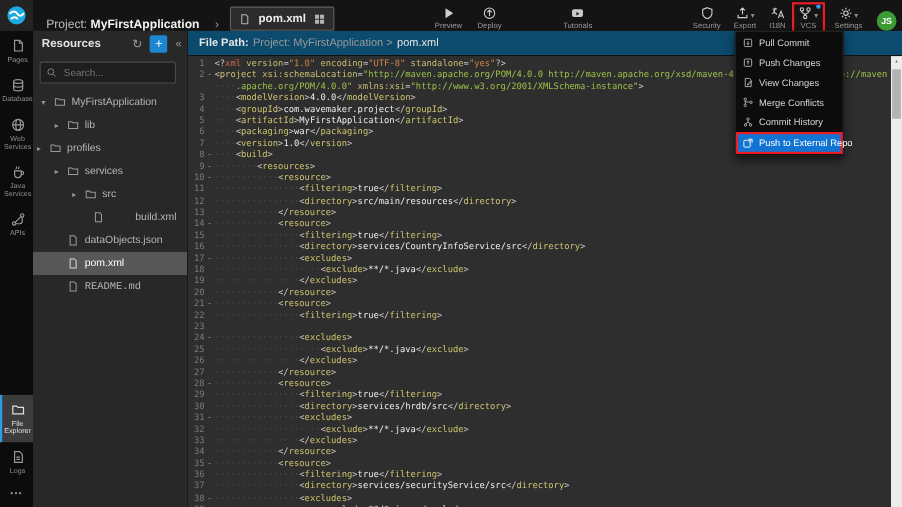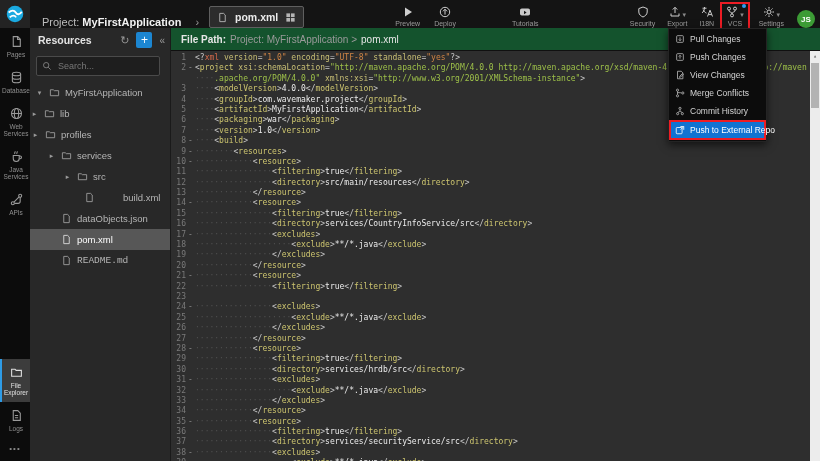--- a/index.html
+++ b/index.html
@@ -65,21 +65,21 @@
   .searchbox input::placeholder{color:#777;}
   .tree{display:flex;flex-direction:column;}
   .trow{height:21px;display:flex;align-items:center;gap:5px;color:#b5b5b5;font-size:9.5px;white-space:nowrap;}
   .trow .arr{width:9px;text-align:center;font-size:7px;color:#9a9a9a;flex:none;}
   .trow .ic{color:#9a9a9a;flex:none;}
   .trow.selected{background:#575757;color:#fff;}
   .trow.selected .ic{color:#d8d8d8;}
 
   
   .main{flex:1;display:flex;flex-direction:column;min-width:0;}
-  .pathbar{height:22px;background:#14532d;border-bottom:1px solid #101010;display:flex;align-items:center;
+  .pathbar{height:22px;background:#0c4a6e;border-bottom:1px solid #101010;display:flex;align-items:center;
            padding:0 10px;font-size:10px;gap:4px;}
   .pb-label{color:#e6e6e6;font-weight:bold;}
   .pb-crumb{color:#9a9a9a;}
   .pb-file{color:#e6e6e6;}
   .pb-icons{margin-left:auto;display:flex;gap:16px;color:#c0c0c0;margin-right:44px;}
 
   
   .editor{position:relative;flex:1;background:#2e2e2e;overflow:hidden;
           font-family:"DejaVu Sans Mono",monospace;font-size:8px;}
   .lines{padding-top:2px;}
@@ -321,21 +321,21 @@
       <div class="tree">
           <div class="trow" style="padding-left: 5px;">
             <span class="arr">▾</span>
             <span class="ic i11">
               <svg viewBox="0 0 12 12" fill="none" stroke="currentColor" stroke-width="1">
                 <path d="M1.5 3h3.2l1 1h4.8v5.5H1.5z"></path>
               </svg>
             </span>
             <span class="tlbl">MyFirstApplication</span>
           </div>
-          <div class="trow" style="">
+          <div class="trow" style="padding-left: 17px;">
             <span class="arr">▸</span>
             <span class="ic i11">
               <svg viewBox="0 0 12 12" fill="none" stroke="currentColor" stroke-width="1">
                 <path d="M1.5 3h3.2l1 1h4.8v5.5H1.5z"></path>
               </svg>
             </span>
             <span class="tlbl">lib</span>
           </div>
           <div class="trow" style="padding-left: 1px;">
             <span class="arr">▸</span>
@@ -474,21 +474,21 @@
   </div>
 
   <div class="dropdown">
       <div class="menu-item">
         <span class="ic i10">
           <svg viewBox="0 0 12 12" fill="none" stroke="currentColor" stroke-width="1">
             <rect x="2" y="2" width="8" height="8" rx="1"></rect>
             <path d="M6 4v4M4.5 6.5L6 8l1.5-1.5"></path>
           </svg>
         </span>
-        <span class="mlbl">Pull Changes</span>
+        <span class="mlbl">Pull Commit</span>
       </div>
       <div class="menu-item">
         <span class="ic i10">
           <svg viewBox="0 0 12 12" fill="none" stroke="currentColor" stroke-width="1">
             <rect x="2" y="2" width="8" height="8" rx="1"></rect>
             <path d="M6 8V4M4.5 5.5L6 4l1.5 1.5"></path>
           </svg>
         </span>
         <span class="mlbl">Push Changes</span>
       </div>

